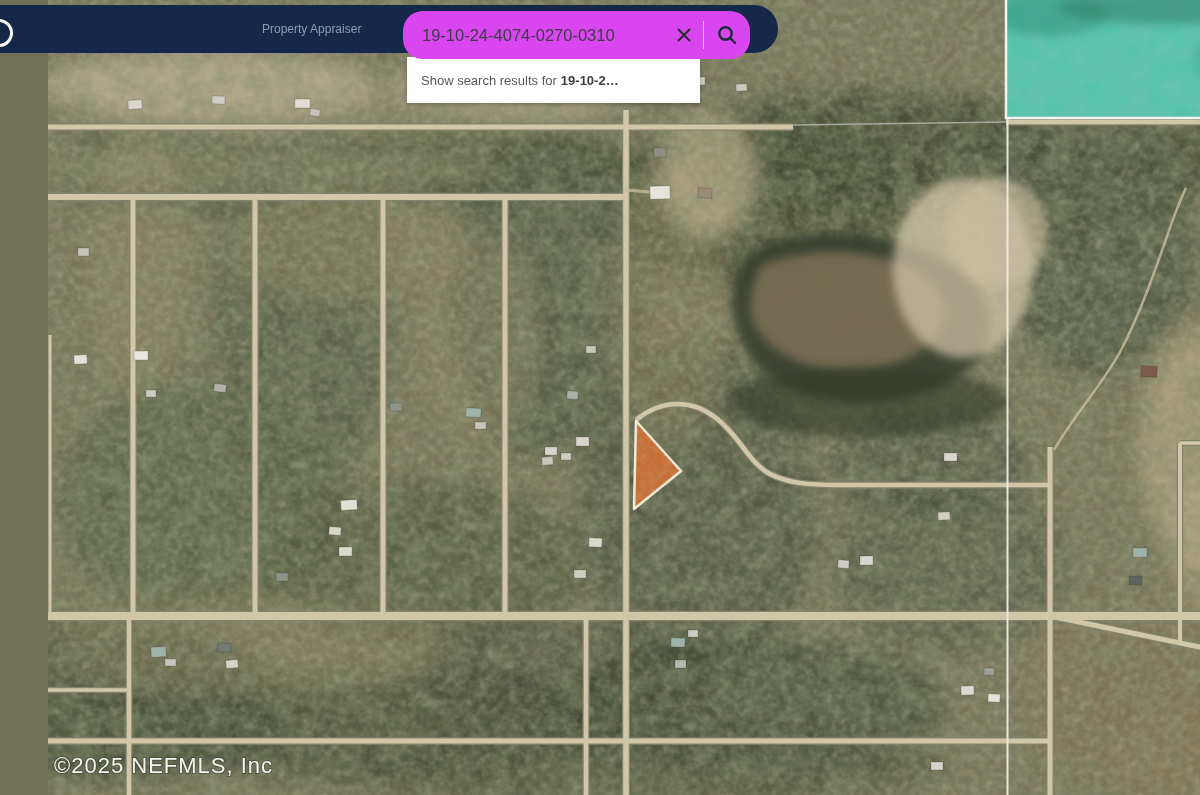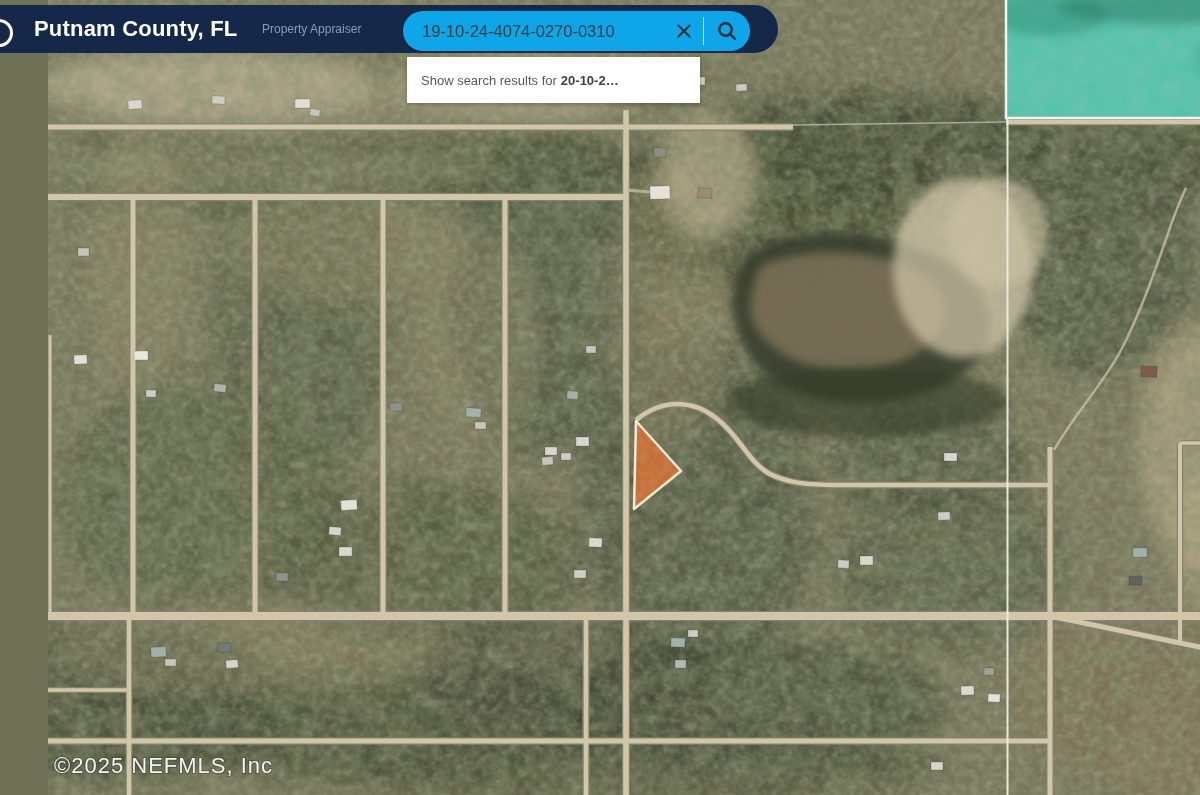--- a/index.html
+++ b/index.html
@@ -23,22 +23,22 @@
   }
   .app-title{
     position:absolute;left:64px;top:0;height:48px;display:flex;align-items:center;
     color:#ffffff;font-size:22px;font-weight:bold;letter-spacing:.2px;white-space:nowrap;
   }
   .app-subtitle{
     position:absolute;left:292px;top:0;height:48px;display:flex;align-items:center;
     color:#8d9cb4;font-size:12px;white-space:nowrap;
   }
   .search-pill{
-    position:absolute;left:433px;top:6px;width:347px;height:40px;
-    background:#0ea5e9;border-radius:20px;display:flex;align-items:center;
+    position:absolute;left:433px;top:6px;width:347px;height:48px;
+    background:#d946ef;border-radius:20px;display:flex;align-items:center;
     overflow:hidden;
   }
   .search-input{
     flex:1;border:none;outline:none;background:transparent;
     font-family:"Liberation Sans", sans-serif;
     font-size:16.5px;color:#3b4046;padding:0 0 0 19px;min-width:0;
   }
   .pill-btn{
     border:none;background:transparent;padding:0;margin:0;cursor:pointer;
     display:flex;align-items:center;justify-content:center;height:100%;
@@ -260,21 +260,20 @@
       <rect x="570" y="410" width="80" height="110" filter="url(#noiseB)"></rect>
     </g>
   </g>
 
   <text x="6" y="773" font-size="22" letter-spacing="1" fill="#f4f4f1" stroke="rgba(55,55,45,.45)" stroke-width="2" paint-order="stroke" style="font-family:'Liberation Sans',sans-serif">©2025 NEFMLS, Inc</text>
 </svg>
 </div>
 
 <div class="topbar">
   <div class="logo-circle"></div>
-  <div class="app-title">Putnam County, FL</div>
   <div class="app-subtitle">Property Appraiser</div>
 
   <div class="search-pill">
     <input class="search-input" type="text" value="19-10-24-4074-0270-0310" style="">
     <button class="pill-btn clear-btn">
       <svg width="16" height="16" viewBox="0 0 16 16">
         <path d="M2.5,2.5 L13.5,13.5 M13.5,2.5 L2.5,13.5" stroke="#262d35" stroke-width="2" stroke-linecap="round" fill="none"></path>
       </svg>
     </button>
     <div class="pill-divider"></div>
@@ -282,14 +281,14 @@
       <svg width="22" height="22" viewBox="0 0 22 22">
         <circle cx="9.5" cy="9.5" r="6.2" stroke="#1d2b3a" stroke-width="2.4" fill="none"></circle>
         <line x1="14.2" y1="14.2" x2="19" y2="19" stroke="#1d2b3a" stroke-width="2.4" stroke-linecap="round"></line>
       </svg>
     </button>
   </div>
 </div>
 
 <div class="suggestion">
   <span>Show search results for</span>
-  <b>20-10-2…</b>
+  <b>19-10-2…</b>
 </div>
 
 </body></html>

